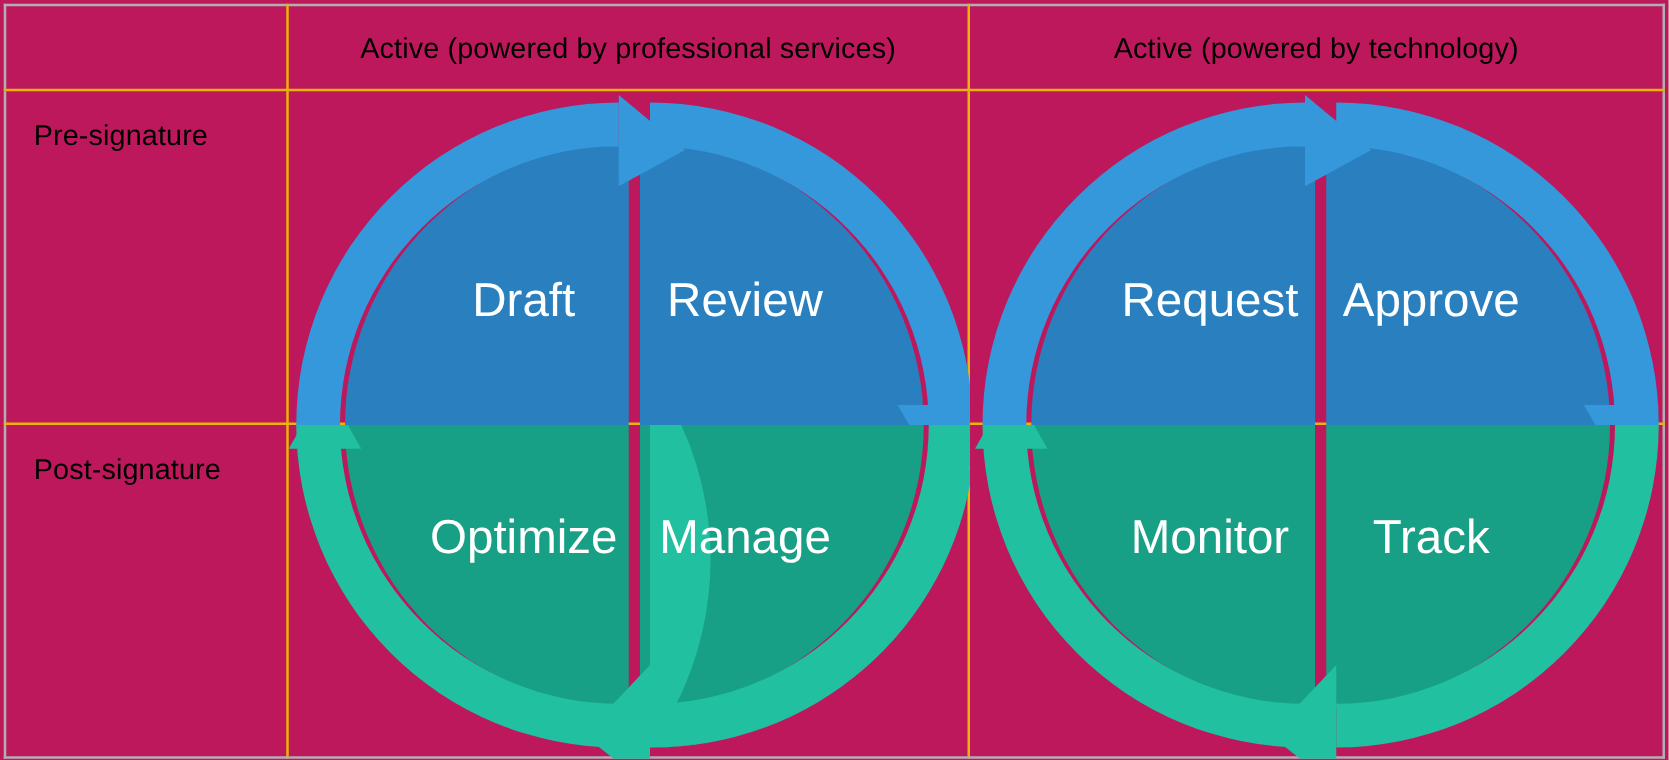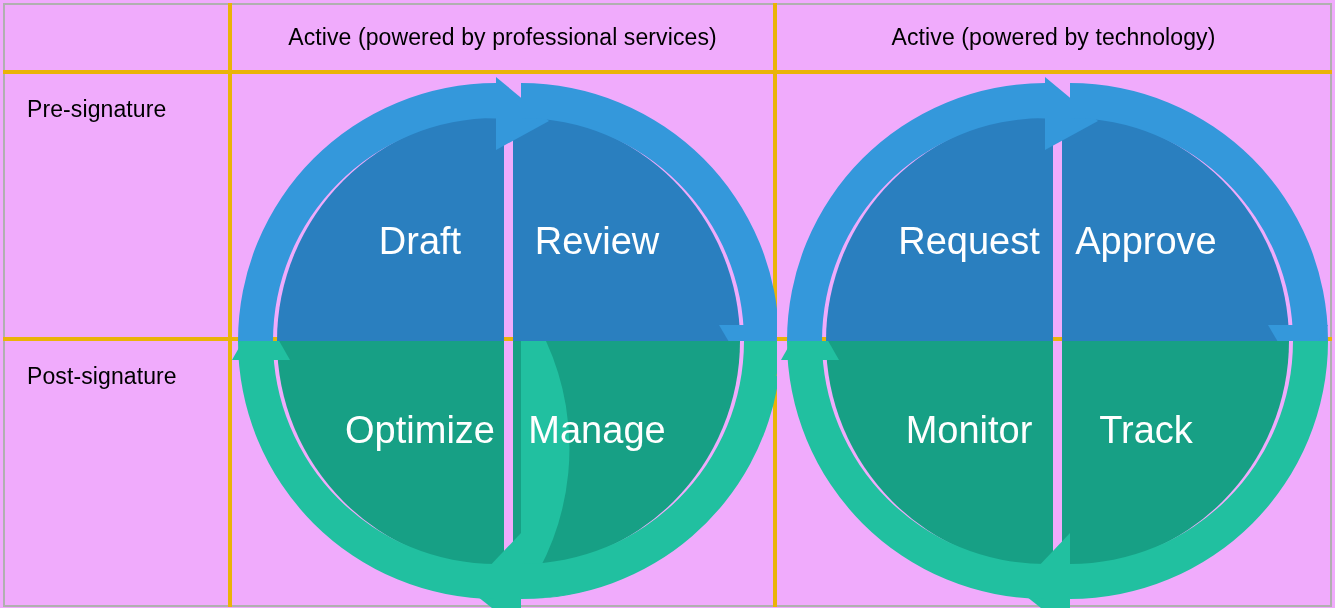--- a/index.html
+++ b/index.html
@@ -9,38 +9,38 @@
     background: #ffffff;
   }
   body {
     font-family: "Liberation Sans", sans-serif;
     -webkit-font-smoothing: antialiased;
   }
   .page {
     position: relative;
     width: 1335px;
     height: 608px;
-    background: #f0abfc;
+    background: #be185d;
     overflow: hidden;
     box-sizing: border-box;
   }
 
   
   .matrix {
     position: absolute;
     left: 3px;
     top: 3px;
     width: 1329px;
     height: 602px;
     border-collapse: collapse;
     table-layout: fixed;
     box-sizing: border-box;
   }
   .matrix td {
-    border: 4px solid #eab308;
+    border: 2px solid #eab308;
     padding: 0;
     vertical-align: top;
     box-sizing: border-box;
     background: transparent;
   }
   .matrix .outer-top    { border-top-width: 2px;    border-top-color: #b0b0b0; }
   .matrix .outer-bottom { border-bottom-width: 2px; border-bottom-color: #b0b0b0; }
   .matrix .outer-left   { border-left-width: 2px;   border-left-color: #b0b0b0; }
   .matrix .outer-right  { border-right-width: 2px;  border-right-color: #b0b0b0; }
 

